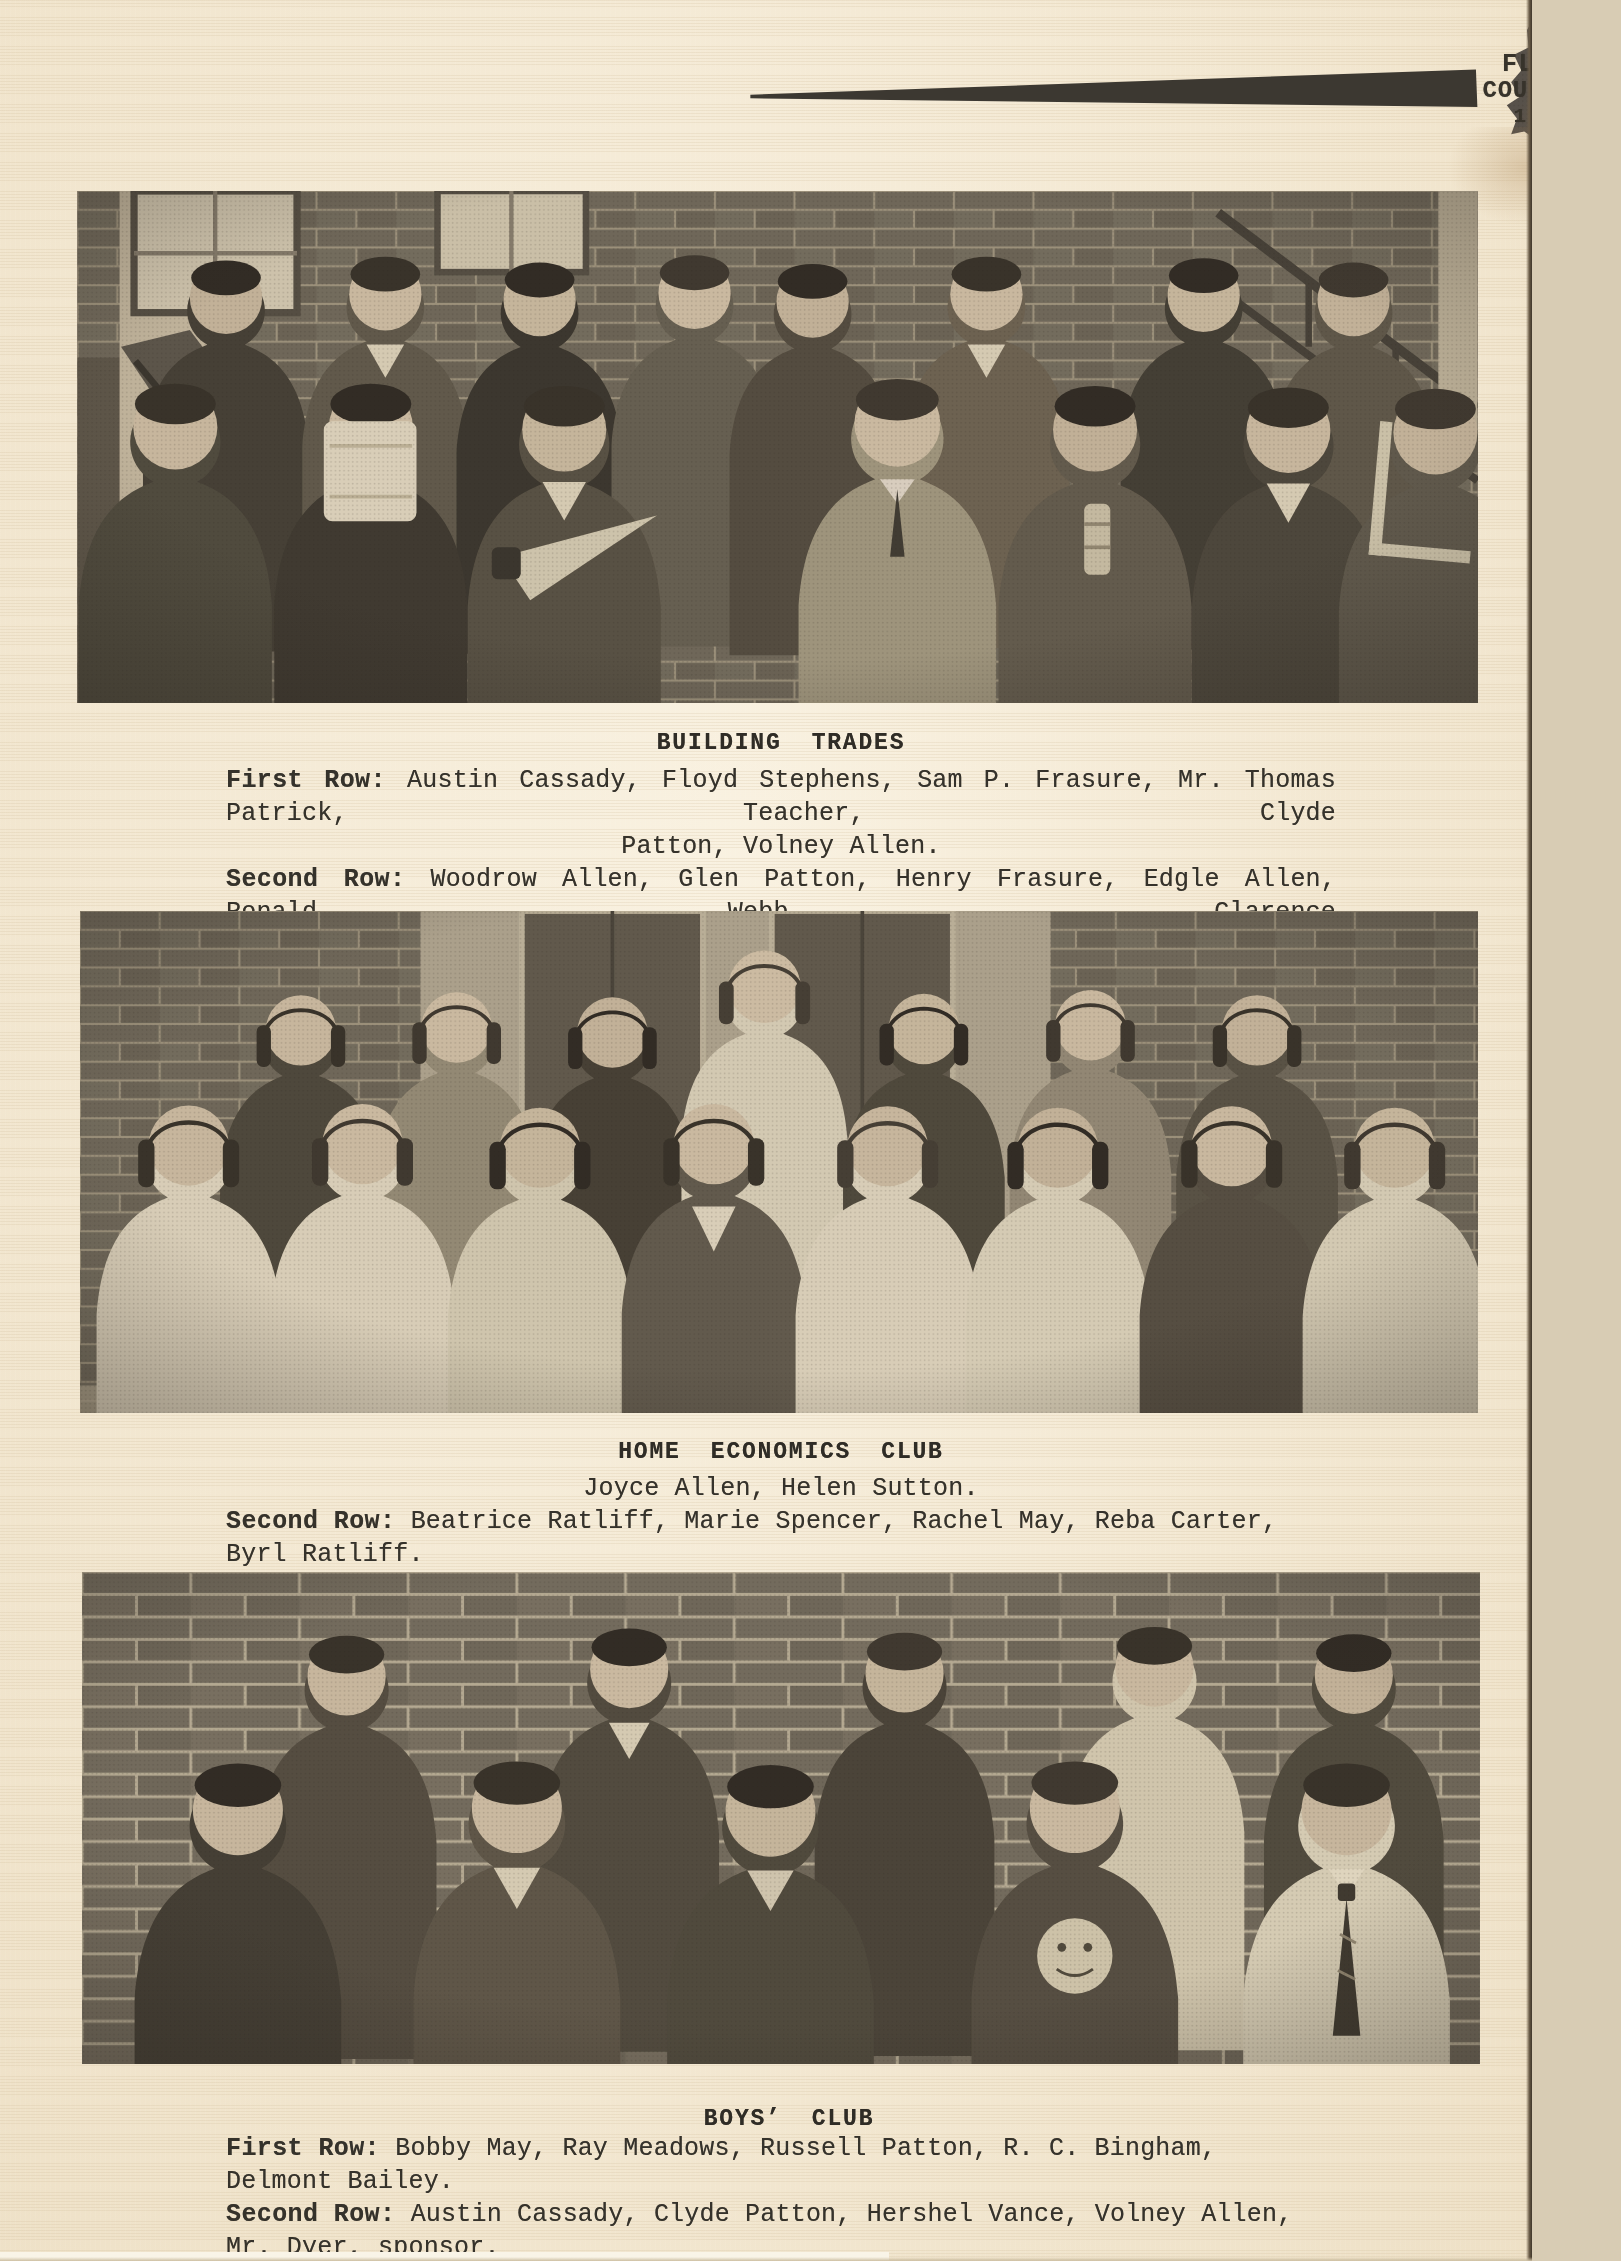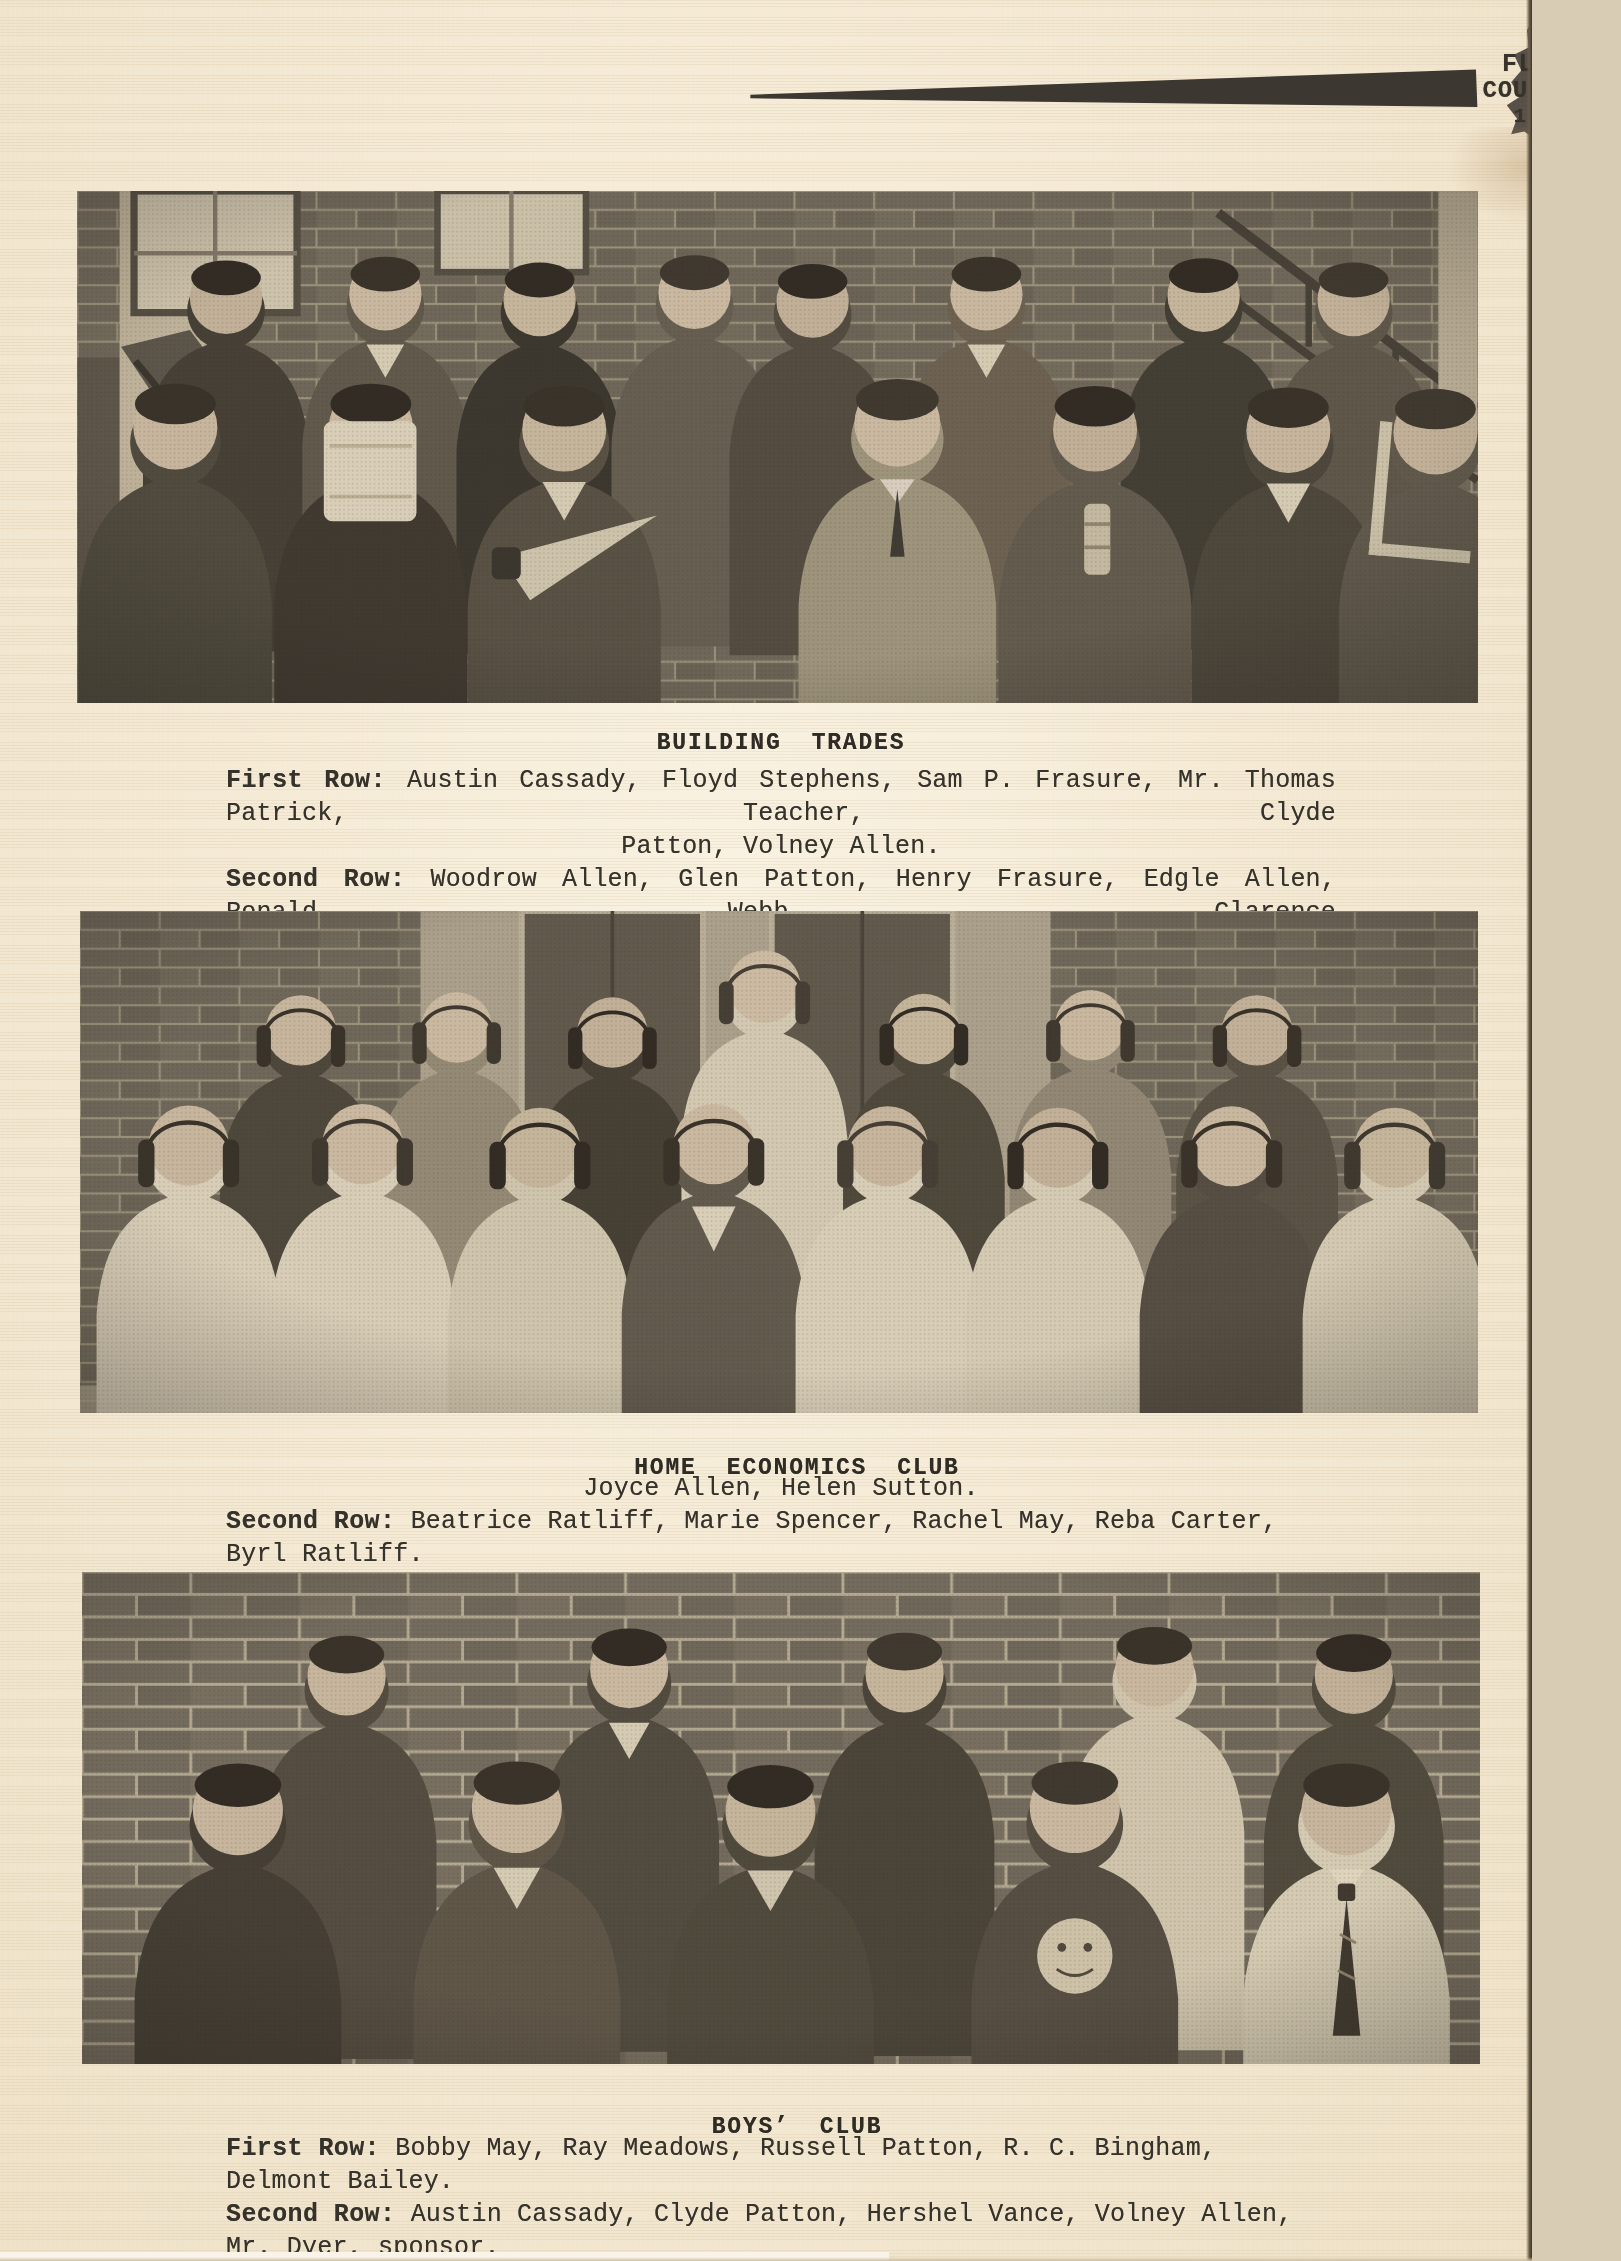--- a/index.html
+++ b/index.html
@@ -226,21 +226,21 @@
       <use href="#bustF" transform="translate(1590,333) scale(2.05)" style="--c:#4b443a;--s:#c8b79f;--h:#2c2720"></use>
       <use href="#bustF" transform="translate(1815,335) scale(2.05)" style="--c:#d3c9b3;--s:#c4b39b;--h:#332d26"></use>
 
       <polygon points="845,408 905,408 875,470" fill="#d9cfba"></polygon>
       <rect width="1930" height="693" fill="#d9c9a8" opacity="0.08"></rect>
       <rect width="1930" height="693" fill="url(#ht)"></rect>
       <rect width="1930" height="693" fill="url(#vg)"></rect>
     </svg>
   </figure>
 
-  <h2 class="abs sec-title t2" style="margin:16px">HOME ECONOMICS CLUB</h2>
+  <h2 class="abs sec-title t2" style="margin:0">HOME ECONOMICS CLUB</h2>
   <div class="abs caption c2">
     <div class="cap-line cent"><b></b><span>Joyce Allen, Helen Sutton.</span></div>
     <div class="cap-line lft"><b>Second Row:</b><span> Beatrice Ratliff, Marie Spencer, Rachel May, Reba Carter, Byrl Ratliff.</span></div>
   </div>
 
   <figure class="abs photo photo3" style="margin:0" role="img" aria-label="Group photograph of the Boys’ Club: two rows of boys standing before a brick wall, one wearing a jacket with a wildcat emblem and one wearing a patterned necktie">
     <svg width="1398" height="492" viewBox="0 0 1929 679">
       <rect width="1929" height="679" fill="url(#bk3)"></rect>
 
       <use href="#bustM" transform="translate(365,152) scale(2.0)" style="--c:#4a4339;--s:#c6b59d;--h:#2c2720"></use>
@@ -271,21 +271,21 @@
         <polygon points="1745,450 1726,640 1764,640" fill="#332e27"></polygon>
         <line x1="1736" y1="500" x2="1758" y2="512" stroke="#8a7f6b" stroke-width="4"></line>
         <line x1="1733" y1="550" x2="1757" y2="562" stroke="#8a7f6b" stroke-width="4"></line>
       </g>
       <rect width="1929" height="679" fill="#d9c9a8" opacity="0.08"></rect>
       <rect width="1929" height="679" fill="url(#ht)"></rect>
       <rect width="1929" height="679" fill="url(#vg)"></rect>
     </svg>
   </figure>
 
-  <h2 class="abs sec-title t3" style="margin:16px">BOYS’ CLUB</h2>
+  <h2 class="abs sec-title t3" style="margin:8px">BOYS’ CLUB</h2>
   <div class="abs caption c3">
     <div class="cap-line lft"><b>First Row:</b><span> Bobby May, Ray Meadows, Russell Patton, R. C. Bingham, Delmont Bailey.</span></div>
     <div class="cap-line lft"><b>Second Row:</b><span> Austin Cassady, Clyde Patton, Hershel Vance, Volney Allen, Mr. Dyer, sponsor.</span></div>
   </div>
 
   <div class="abs page-edge-right"></div>
   <div class="abs bottom-sliver"></div>
   <div class="abs page-edge-bottom"></div>
 </div>
 

